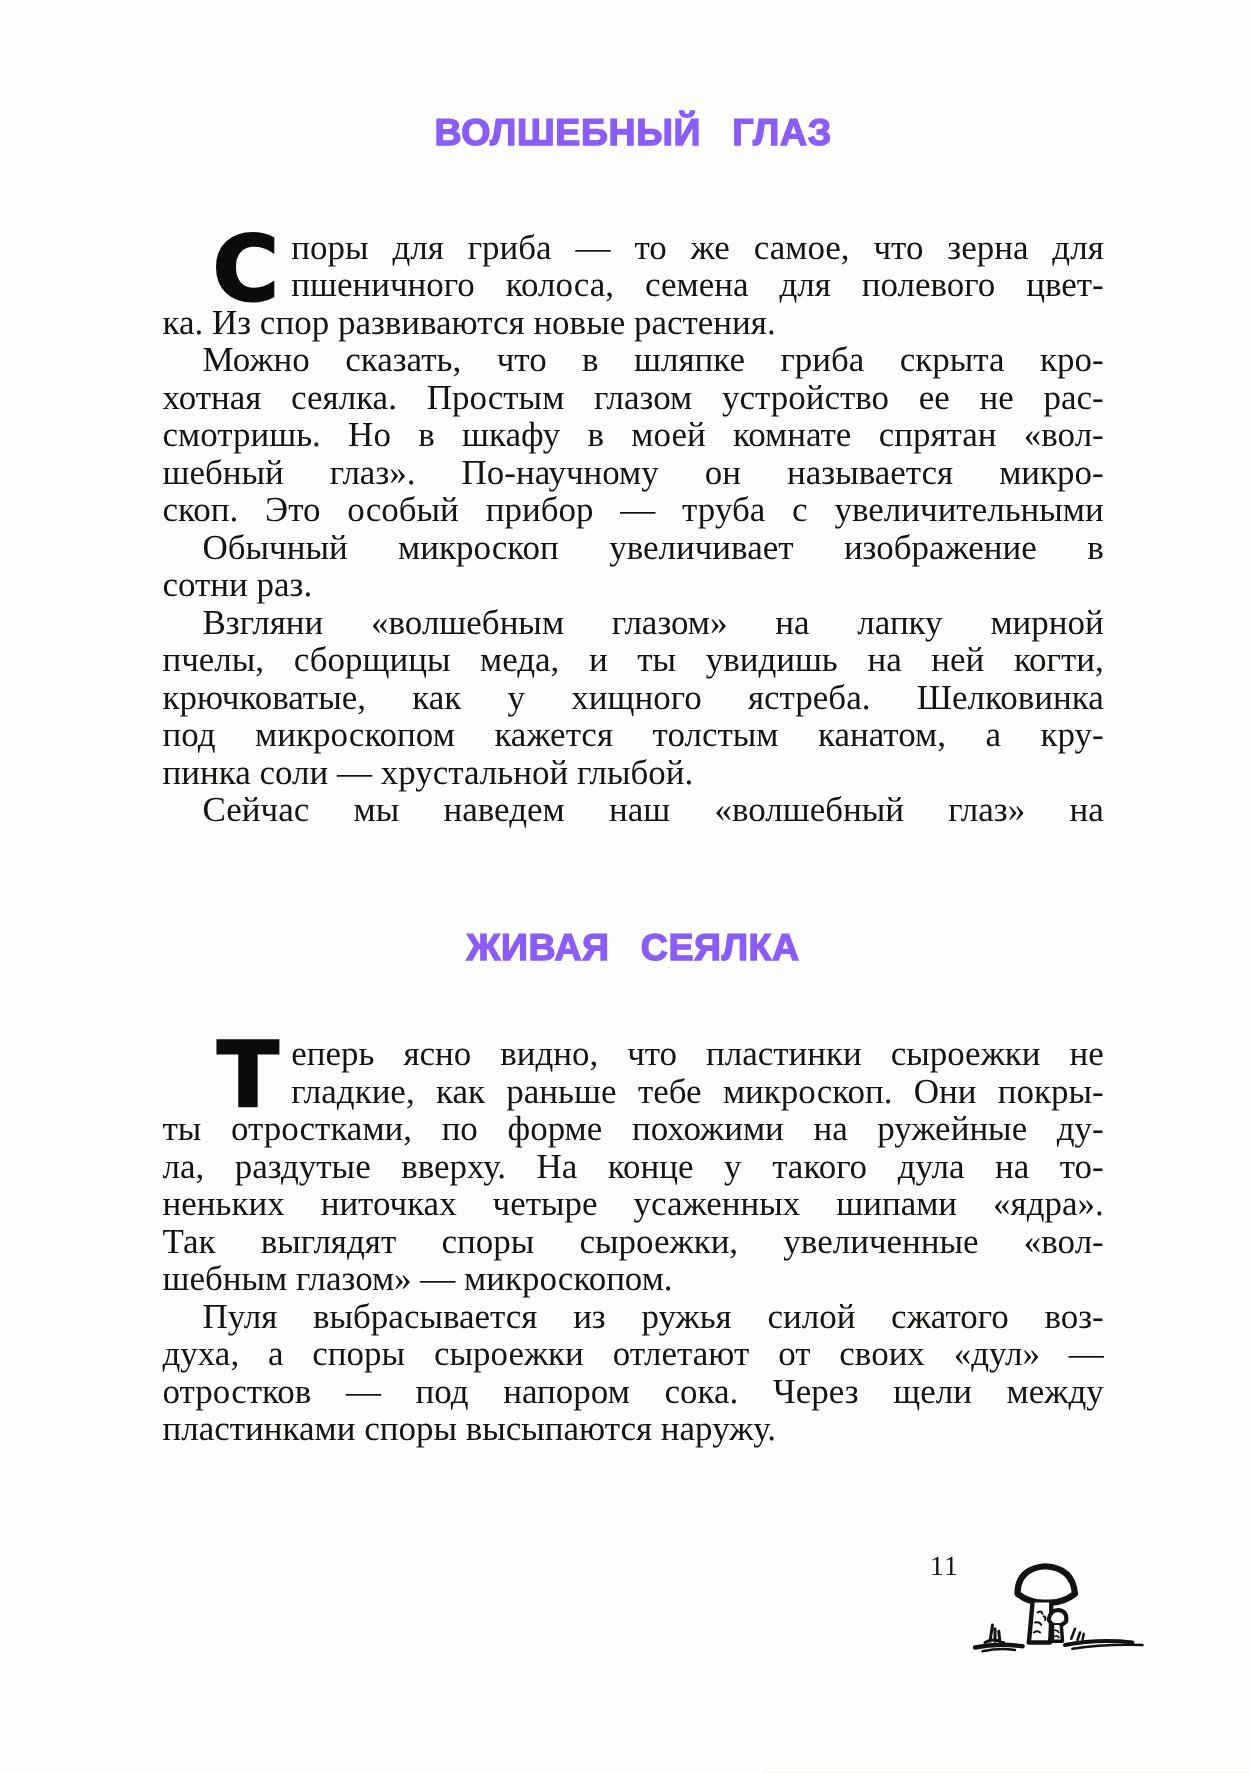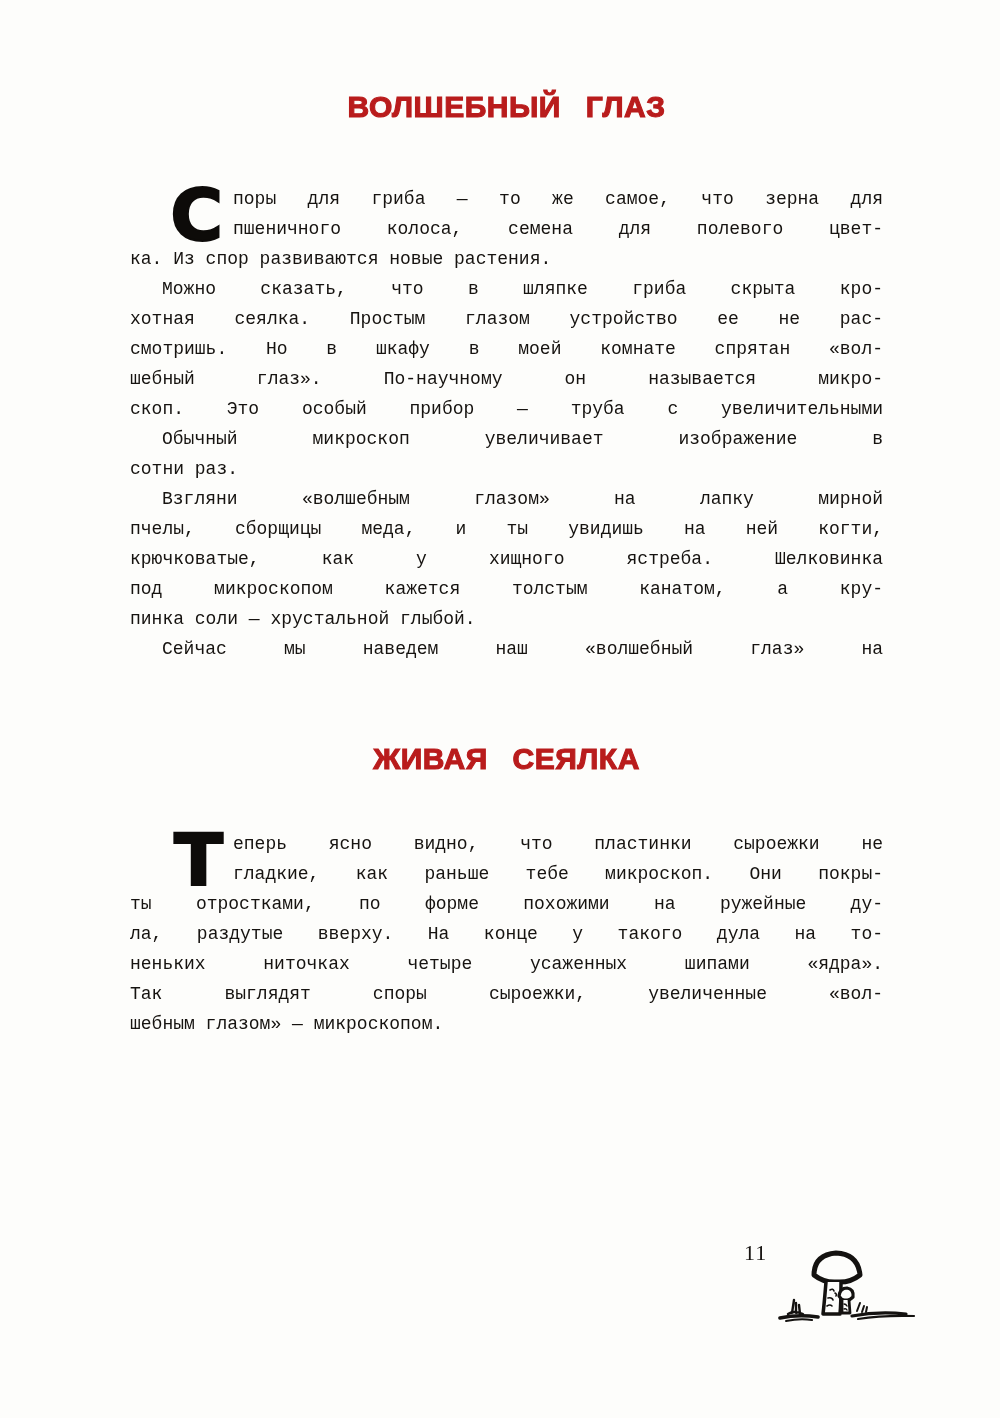--- a/index.html
+++ b/index.html
@@ -25,37 +25,36 @@
   .heading {
     margin: 0;
     font-family: "Liberation Sans", sans-serif;
     font-weight: bold;
     font-size: 30px;
     line-height: 34px;
     text-align: center;
     letter-spacing: 0.5px;
     word-spacing: 16px;
     -webkit-text-stroke: 1.1px;
-    color: #b91c1c;
+    color: #8b5cf6;
   }
   .heading-top { margin-top: 90px; }
   .heading-mid { margin-top: 78px; }
   .paragraphs-first { margin-top: 60px; }
   .paragraphs-second { margin-top: 53px; }
   .paragraph { margin: 0; }
   .line {
     height: 30px;
     line-height: 30px;
-    font-size: 18px;
+    font-size: 28px;
     text-align: justify;
     text-align-last: justify;
     text-justify: inter-word;
     overflow: visible;
     white-space: normal;
-    font-family: Liberation Mono, monospace;
   }
   .line-last { text-align-last: left; }
   .line-indent { text-indent: 32px; }
   .dropcap {
     float: left;
     width: 103px;
     height: 60px;
     box-sizing: border-box;
     padding-right: 10px;
     text-align: right;
@@ -128,20 +127,26 @@
           <div class="paragraph">
             <span class="dropcap">Т</span>
             <div class="line">еперь ясно видно, что пластинки сыроежки не</div>
             <div class="line">гладкие, как раньше тебе микроскоп. Они покры-</div>
             <div class="line">ты отростками, по форме похожими на ружейные ду-</div>
             <div class="line">ла, раздутые вверху. На конце у такого дула на то-</div>
             <div class="line">неньких ниточках четыре усаженных шипами «ядра».</div>
             <div class="line">Так выглядят споры сыроежки, увеличенные «вол-</div>
             <div class="line line-last">шебным глазом» — микроскопом.</div>
           </div>
+          <div class="paragraph">
+            <div class="line line-indent">Пуля выбрасывается из ружья силой сжатого воз-</div>
+            <div class="line">духа, а споры сыроежки отлетают от своих «дул» —</div>
+            <div class="line">отростков — под напором сока. Через щели между</div>
+            <div class="line line-last">пластинками споры высыпаются наружу.</div>
+          </div>
         </div>
     </section>
 
   </main>
 
   <span class="page-number">11</span>
 
   <div class="illustration">
     <svg viewBox="0 0 140 80" xmlns="http://www.w3.org/2000/svg" fill="none" stroke="#141210" stroke-linecap="round" stroke-linejoin="round">
 

